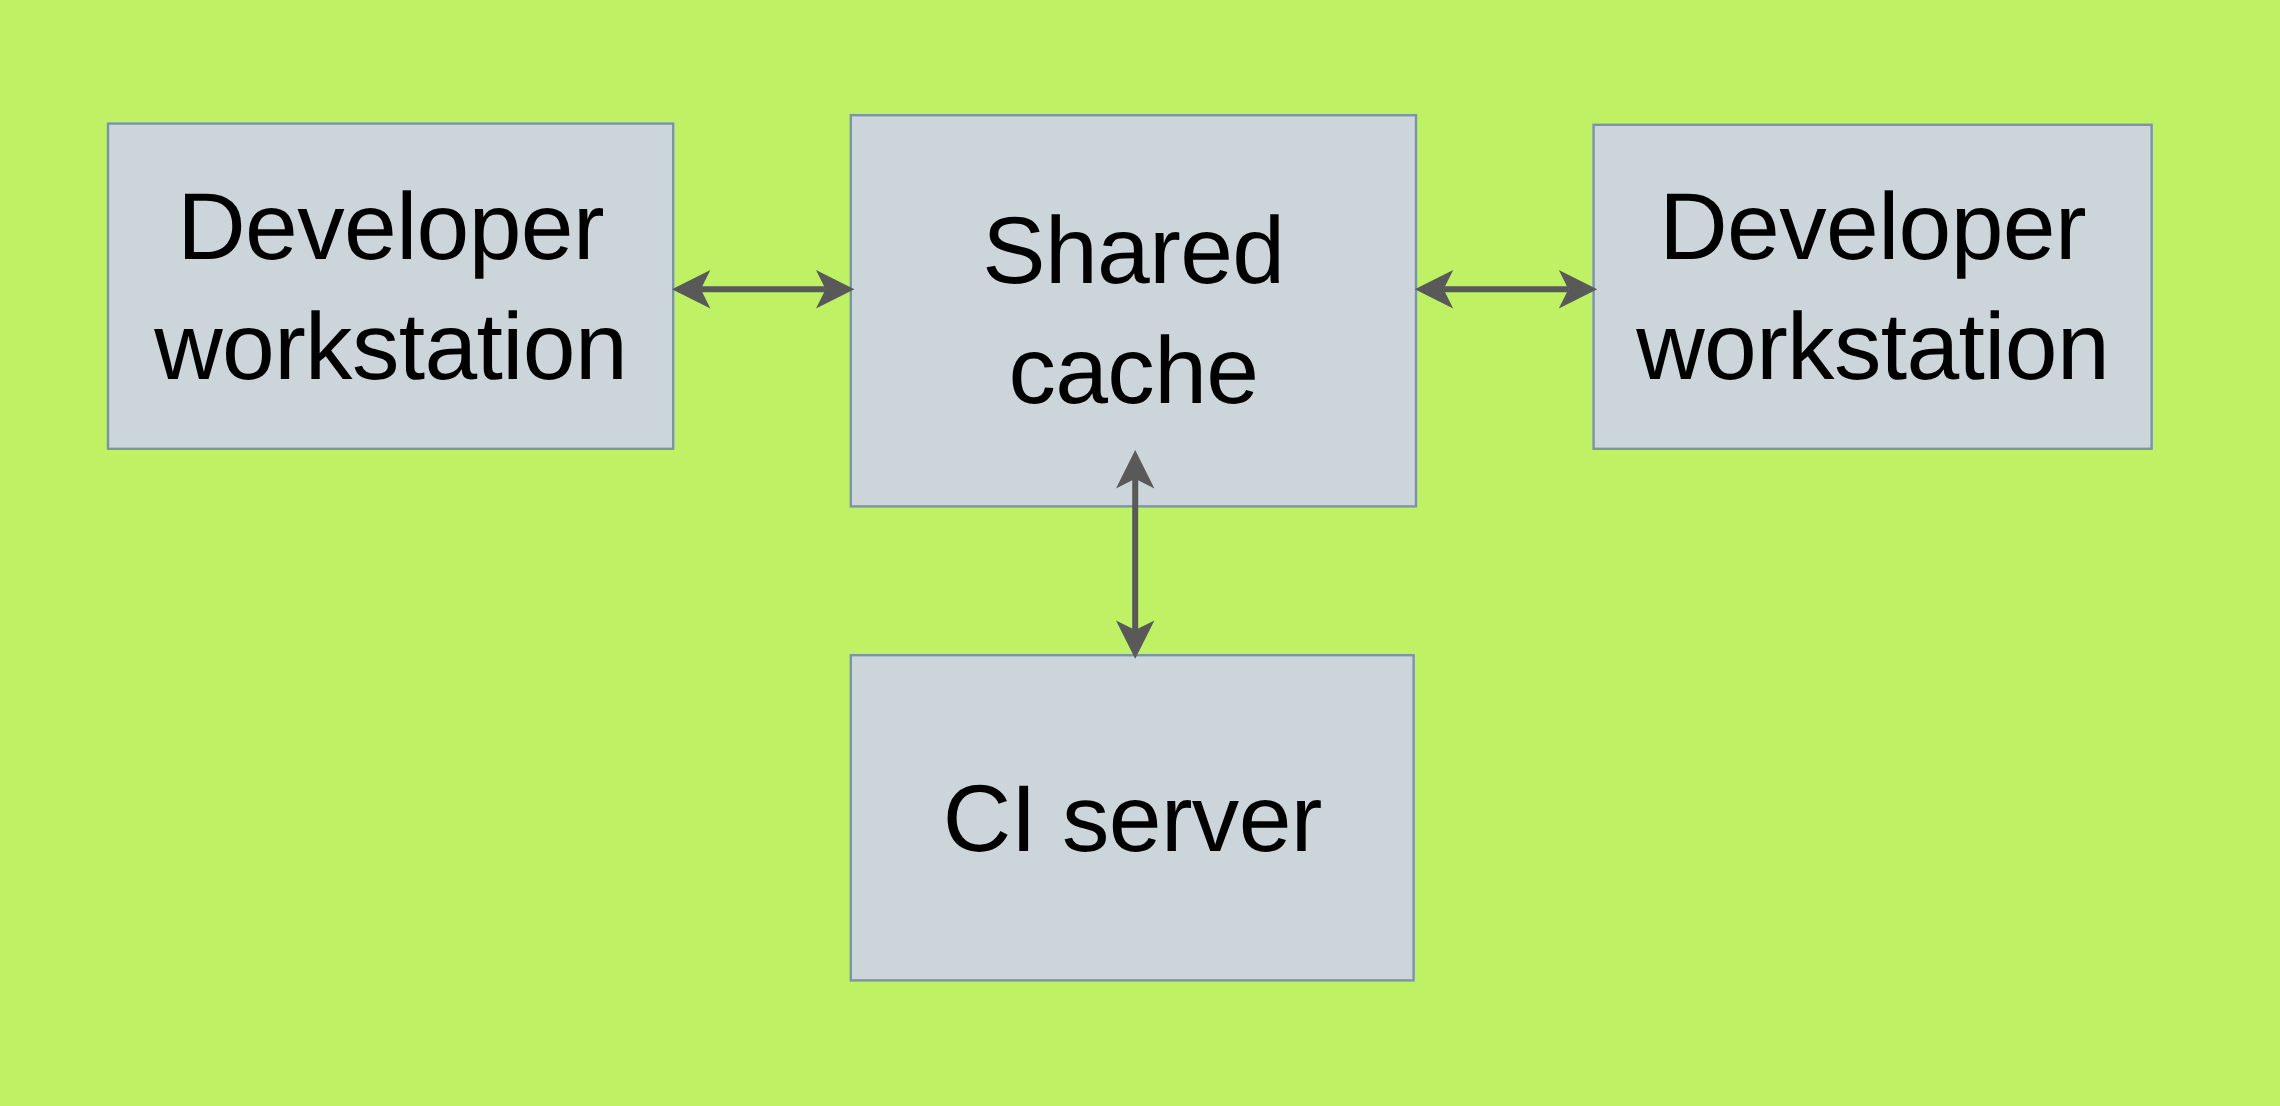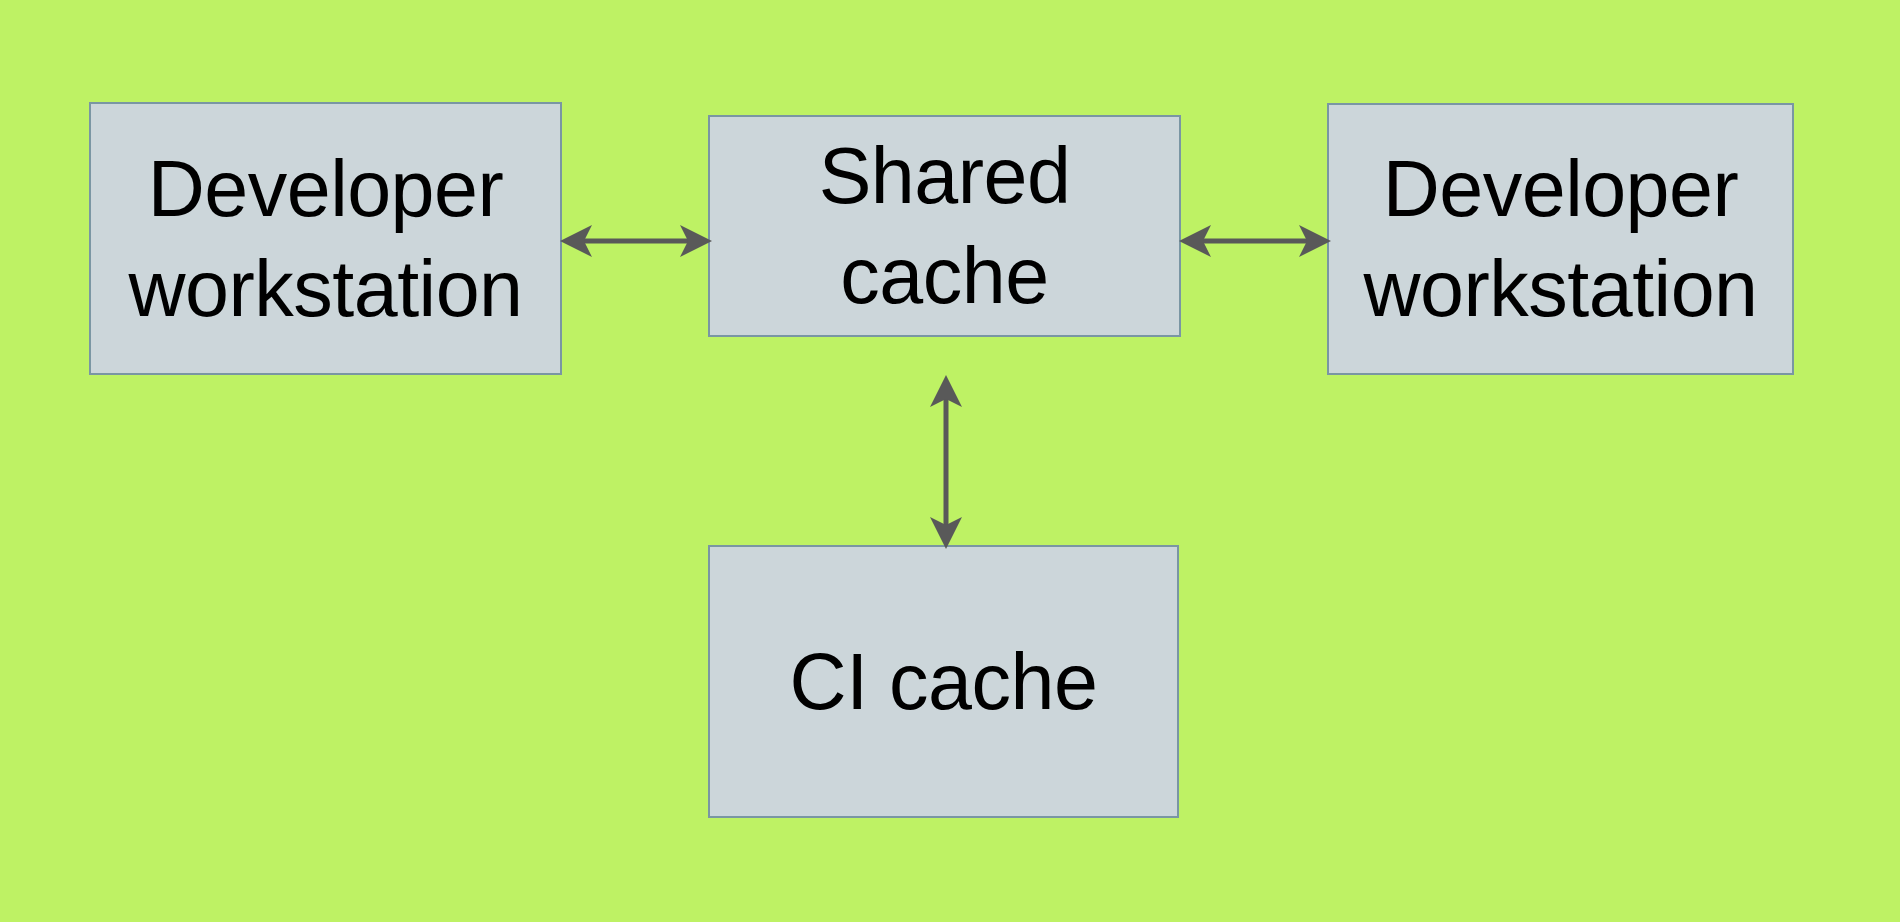--- a/index.html
+++ b/index.html
@@ -35,21 +35,21 @@
     white-space: pre-line;
     user-select: none;
   }
   .node-label {
     display: block;
     width: 100%;
     white-space: pre-line;
   }
   
   #node-dev-left   { left: 89px;   top: 102px; width: 473px; height: 273px; }
-  #node-shared     { left: 708px;  top: 115px; width: 473px; height: 222px; }
+  #node-shared     { left: 708px;  top: 95px; width: 473px; height: 328px; }
   #node-dev-right  { left: 1327px; top: 103px; width: 467px; height: 272px; }
   #node-ci         { left: 708px;  top: 545px; width: 471px; height: 273px; }
 
   .edge {
     position: absolute;
     overflow: visible;
     pointer-events: none;
   }
   #edge-left   { left: 558px;  top: 210px; width: 156px; height: 62px; }
   #edge-right  { left: 1177px; top: 210px; width: 156px; height: 62px; }
@@ -70,21 +70,21 @@
     <span class="node-label">Shared
 cache</span>
   </div>
 
   <div class="node" id="node-dev-right">
     <span class="node-label">Developer
 workstation</span>
   </div>
 
   <div class="node" id="node-ci">
-    <span class="node-label">CI cache</span>
+    <span class="node-label">CI server</span>
   </div>
 
   <svg class="edge" id="edge-left" viewBox="0 0 156 62">
     <line x1="26" y1="31" x2="130" y2="31" stroke="#595959" stroke-width="5"></line>
     <polygon points="2,31 34,15 26,31 34,47" fill="#595959"></polygon>
     <polygon points="154,31 122,15 130,31 122,47" fill="#595959"></polygon>
   </svg>
 
   <svg class="edge" id="edge-right" viewBox="0 0 156 62">
     <line x1="26" y1="31" x2="130" y2="31" stroke="#595959" stroke-width="5"></line>

